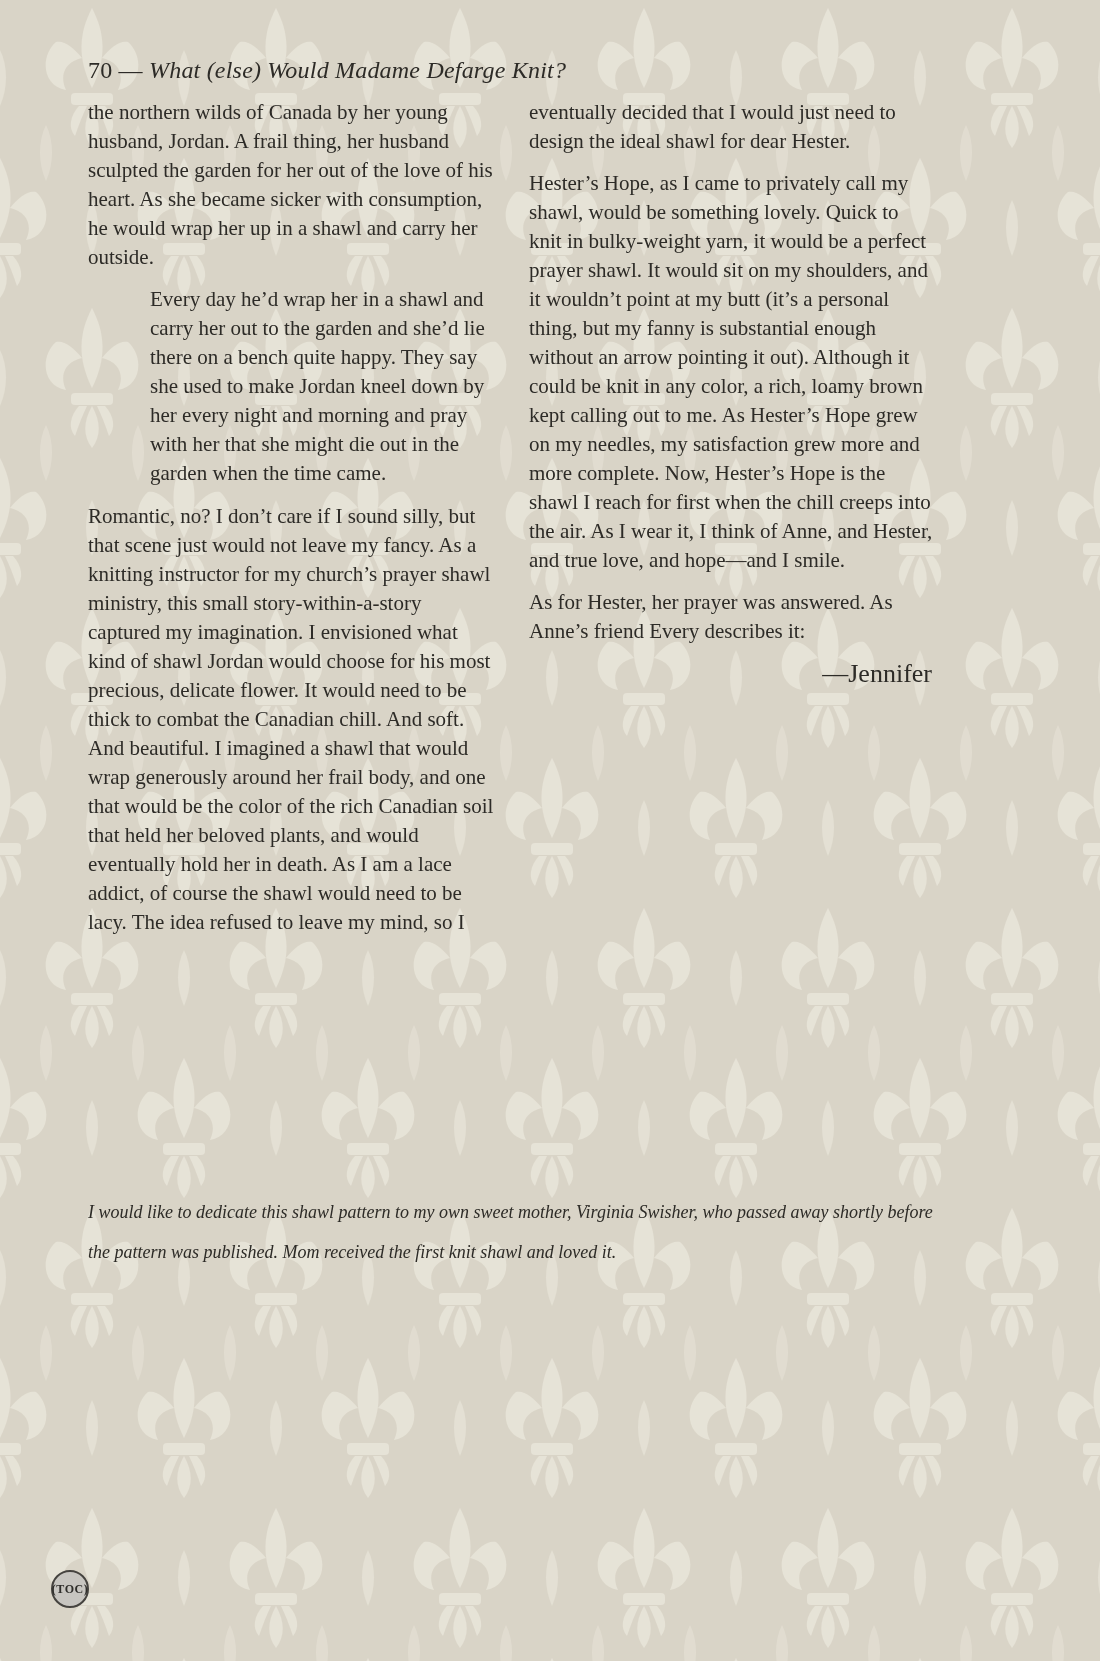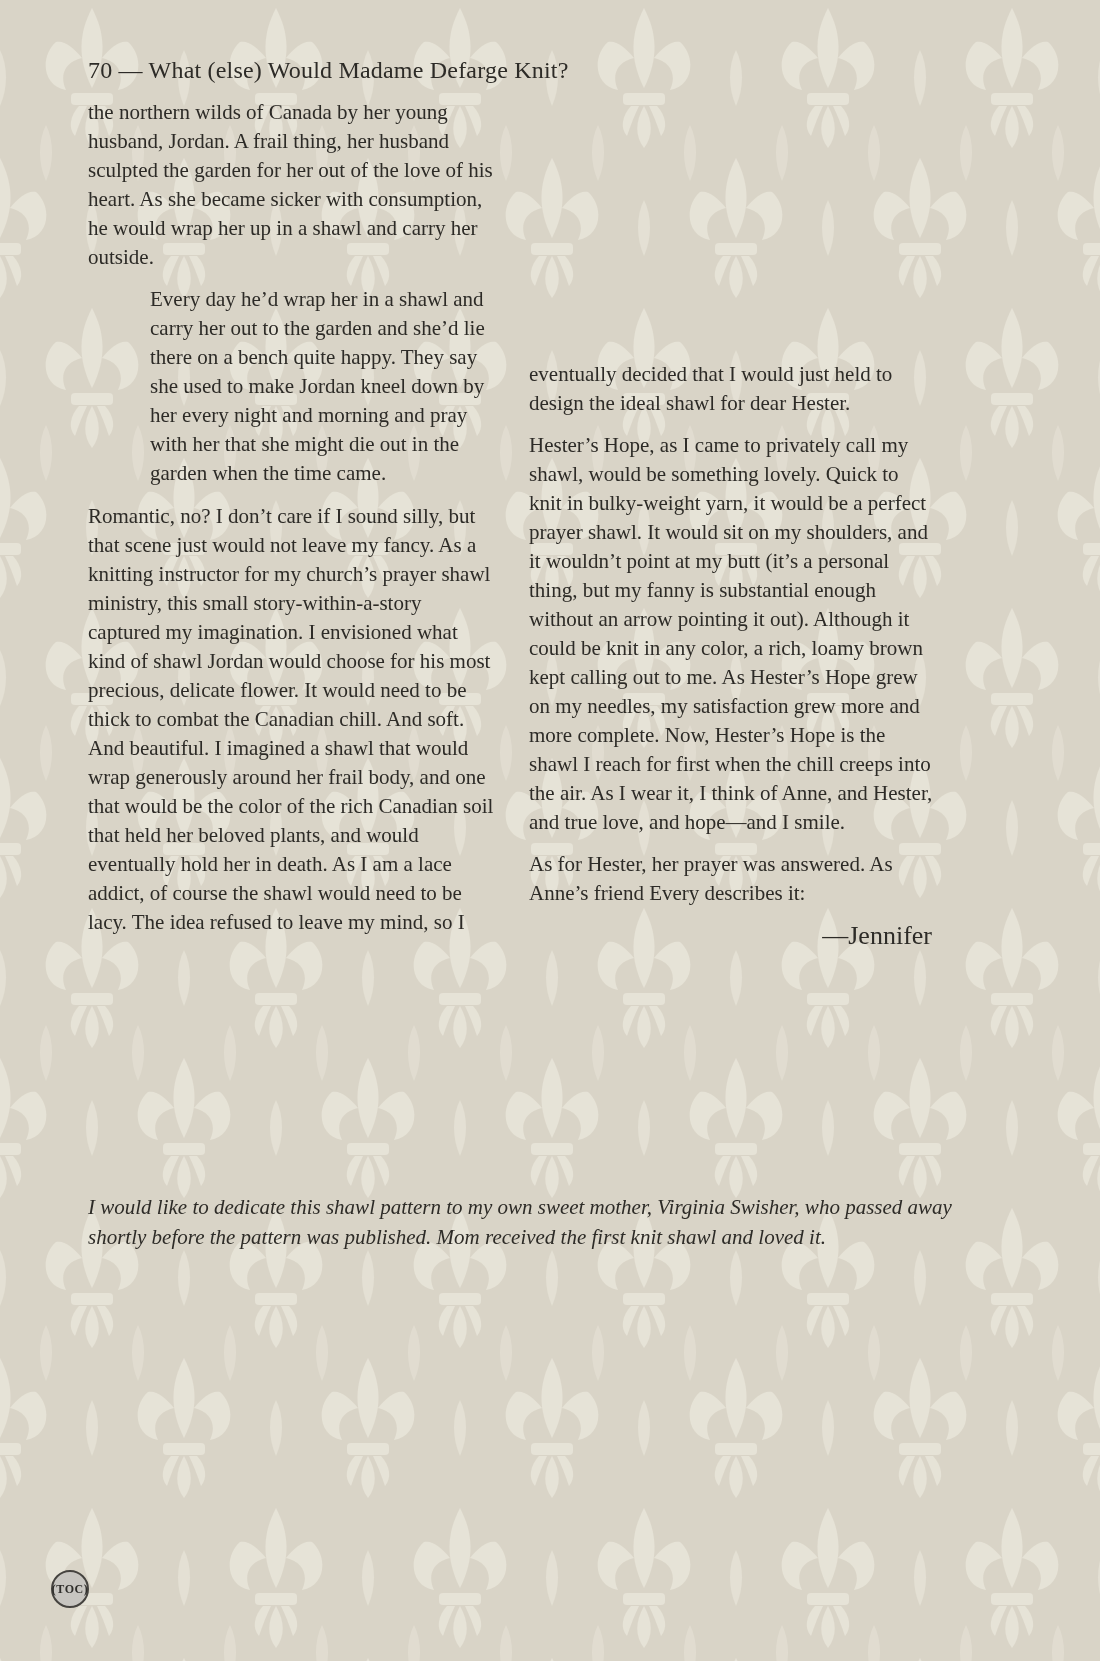--- a/index.html
+++ b/index.html
@@ -26,29 +26,28 @@
     z-index: 1;
   }
   .page-header {
     position: absolute;
     left: 88px;
     top: 57px;
     font-size: 24px;
     letter-spacing: 0.2px;
     white-space: nowrap;
   }
-  .page-header .book-title { }
+  .page-header .book-title { font-style: italic; }
   .columns {
     position: absolute;
     left: 88px;
     top: 98px;
     width: 848px;
     display: flex;
     gap: 34px;
-    align-items: flex-end;
   }
   .col { width: 407px; }
   .col p {
     margin: 0 0 13px 0;
     font-size: 21px;
     line-height: 29px;
     text-align: left;
   }
   .col .bquote {
     margin: 2px 0 14px 62px;
@@ -61,22 +60,22 @@
     line-height: 29px;
     text-align: right;
     padding-right: 4px;
   }
   .dedication {
     position: absolute;
     left: 88px;
     top: 1192px;
     width: 866px;
     font-style: italic;
-    font-size: 21px;
-    line-height: 30px;
+    font-size: 18px;
+    line-height: 40px;
   }
   .toc-button {
     position: absolute;
     left: 51px;
     top: 1570px;
     width: 38px;
     height: 38px;
     border-radius: 50%;
     background: #c7c5c0;
     border: 2px solid #45433f;
@@ -129,21 +128,21 @@
     <span>70</span><span> — </span><span class="book-title">What (else) Would Madame Defarge Knit?</span>
   </div>
 
   <div class="columns">
     <div class="col">
       <p>the northern wilds of Canada by her young husband, Jordan. A frail thing, her husband sculpted the garden for her out of the love of his heart. As she became sicker with consumption, he would wrap her up in a shawl and carry her outside.</p>
       <div class="bquote">Every day he’d wrap her in a shawl and carry her out to the garden and she’d lie there on a bench quite happy. They say she used to make Jordan kneel down by her every night and morning and pray with her that she might die out in the garden when the time came.</div>
       <p>Romantic, no? I don’t care if I sound silly, but that scene just would not leave my fancy. As a knitting instructor for my church’s prayer shawl ministry, this small story-within-a-story captured my imagination. I envisioned what kind of shawl Jordan would choose for his most precious, delicate flower. It would need to be thick to combat the Canadian chill. And soft. And beautiful. I imagined a shawl that would wrap generously around her frail body, and one that would be the color of the rich Canadian soil that held her beloved plants, and would eventually hold her in death. As I am a lace addict, of course the shawl would need to be lacy. The idea refused to leave my mind, so I</p>
     </div>
     <div class="col">
-      <p>eventually decided that I would just held to design the ideal shawl for dear Hester.</p>
+      <p>eventually decided that I would just need to design the ideal shawl for dear Hester.</p>
       <p>Hester’s Hope, as I came to privately call my shawl, would be something lovely. Quick to knit in bulky-weight yarn, it would be a perfect prayer shawl. It would sit on my shoulders, and it wouldn’t point at my butt (it’s a personal thing, but my fanny is substantial enough without an arrow pointing it out). Although it could be knit in any color, a rich, loamy brown kept calling out to me. As Hester’s Hope grew on my needles, my satisfaction grew more and more complete. Now, Hester’s Hope is the shawl I reach for first when the chill creeps into the air. As I wear it, I think of Anne, and Hester, and true love, and hope—and I smile.</p>
       <p>As for Hester, her prayer was answered. As Anne’s friend Every describes it:</p>
       <div class="signature">—Jennifer</div>
     </div>
   </div>
 
   <div class="dedication">I would like to dedicate this shawl pattern to my own sweet mother, Virginia Swisher, who passed away shortly before the pattern was published. Mom received the first knit shawl and loved it.</div>
 
   <div class="toc-button" role="button">
     <span>(</span>

